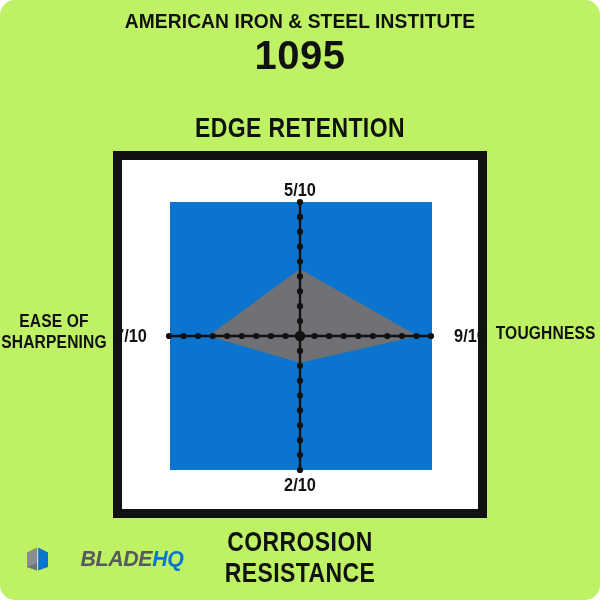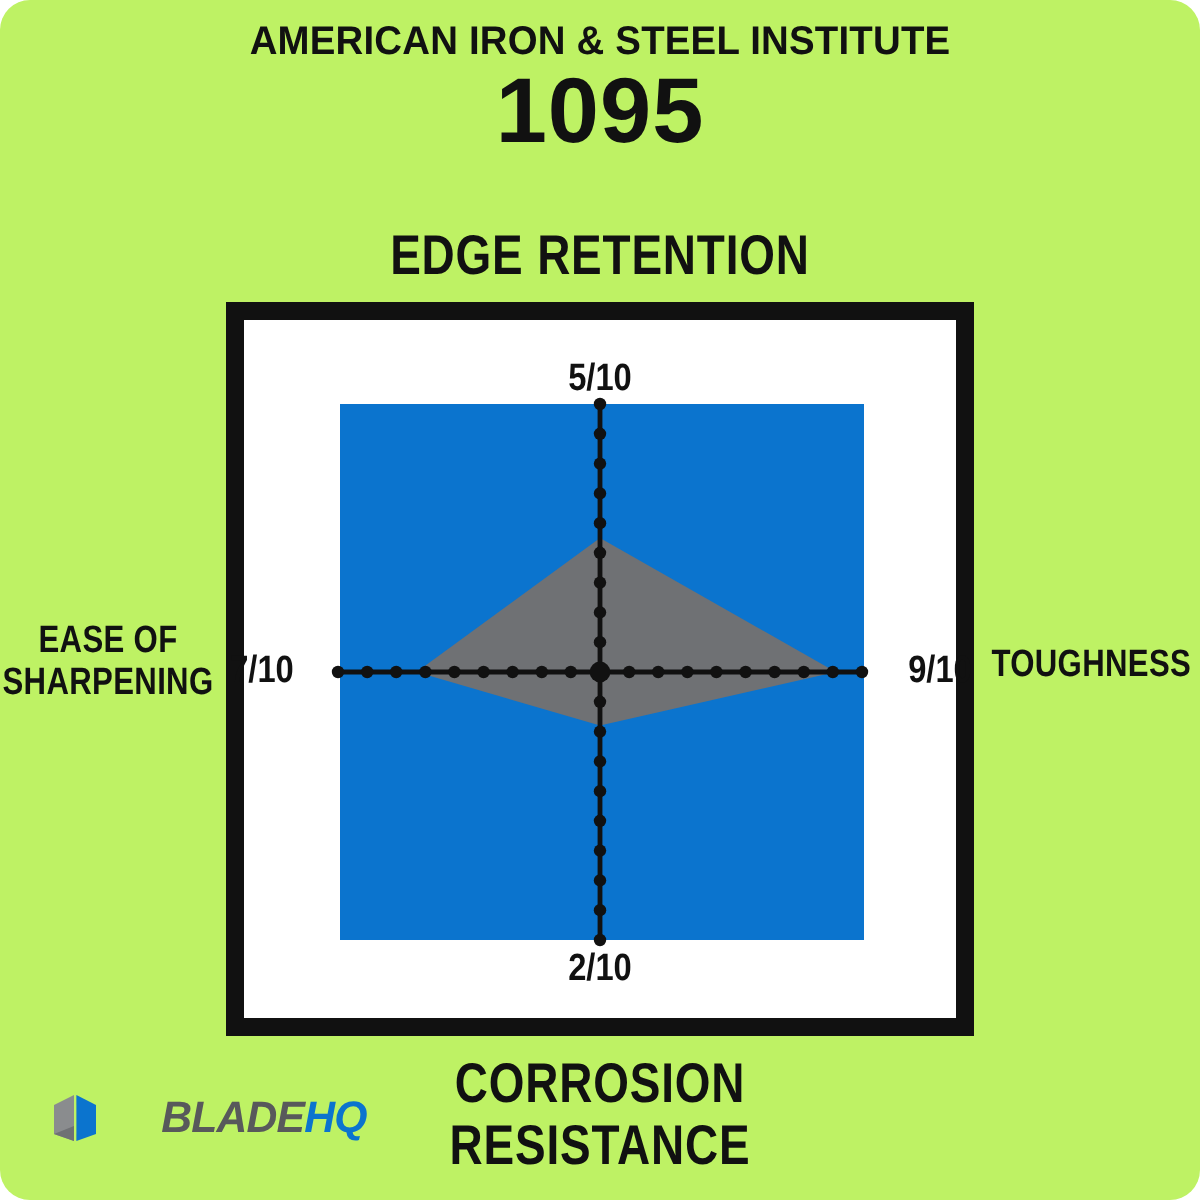--- a/index.html
+++ b/index.html
@@ -38,21 +38,21 @@
     font-weight: bold;
     font-size: 20px;
     letter-spacing: 0.1px;
     line-height: 26px;
     color: #111111;
     transform: scaleX(0.96);
   }
   .header-grade {
     font-family: "Liberation Sans", sans-serif;
     font-weight: bold;
-    font-size: 46px;
+    font-size: 40px;
     line-height: 40px;
     letter-spacing: 0.5px;
     color: #111111;
     margin-top: 1px;
   }
 
   
   .axis-title {
     position: absolute;
     font-family: "Liberation Sans Narrow", "Liberation Sans", sans-serif;

